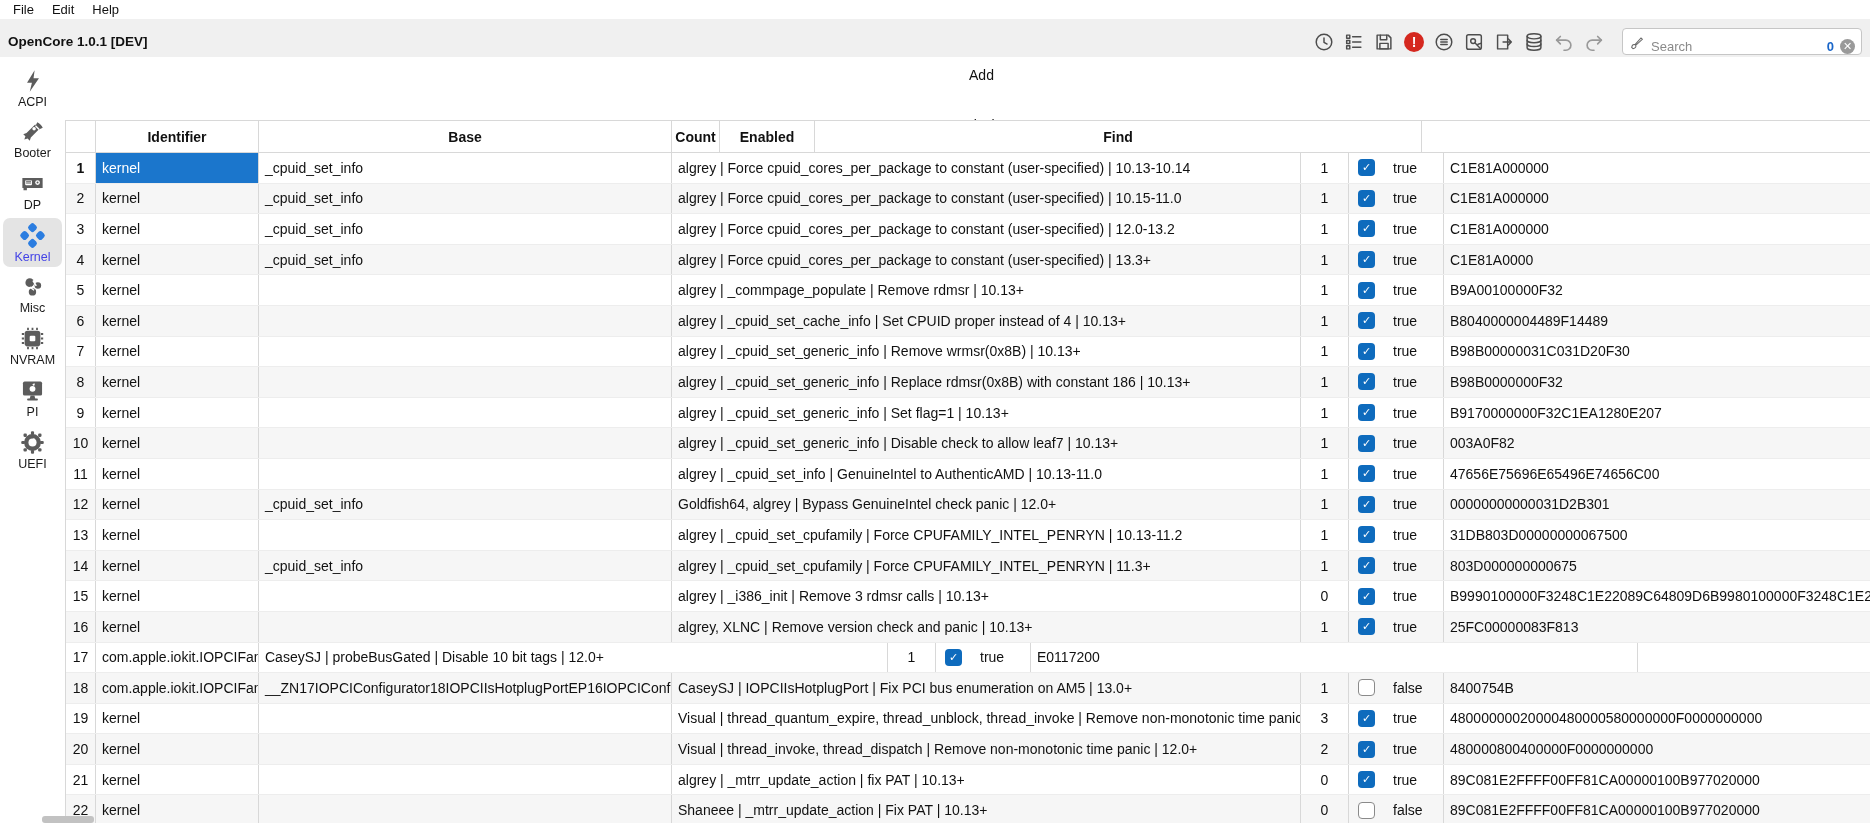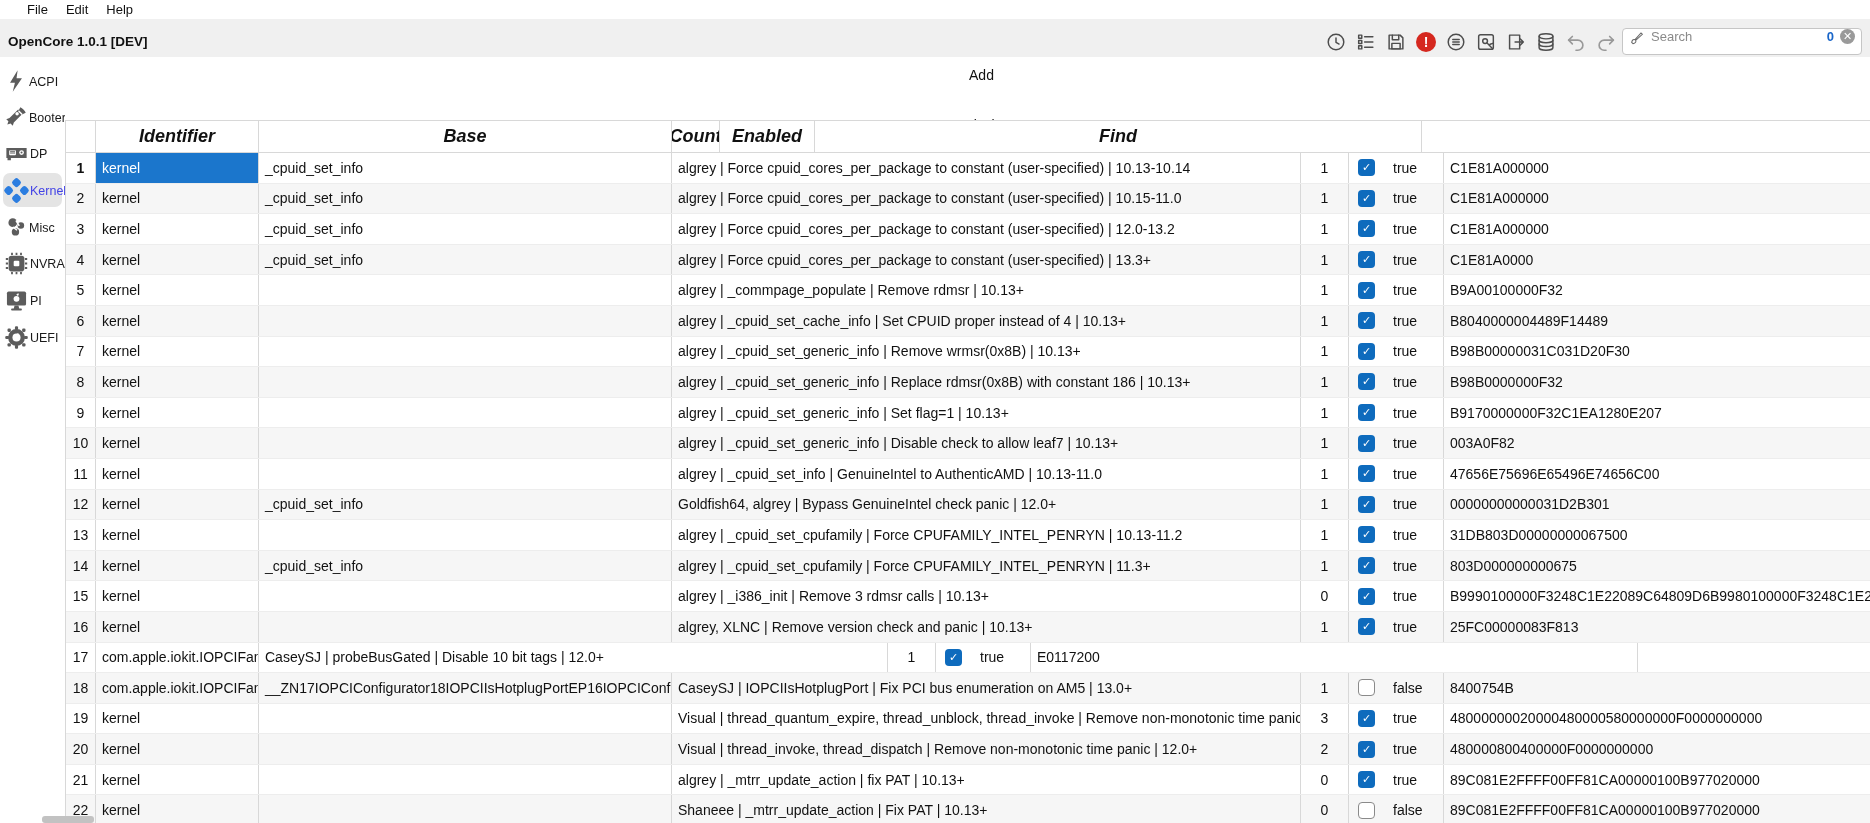--- a/index.html
+++ b/index.html
@@ -2,64 +2,64 @@
 <html><head>
 <meta charset="utf-8">
 <style>
   * { margin:0; padding:0; box-sizing:border-box; }
   html,body { width:1870px; height:823px; overflow:hidden; background:#fff;
               font-family:"Liberation Sans", sans-serif; color:#111; }
   .app { position:relative; width:1870px; height:823px; }
 
   
   .menu-bar { position:absolute; left:0; top:0; width:100%; height:19px; background:#fff;
-              display:flex; align-items:center; padding-left:18px; font-size:13px; }
+              display:flex; align-items:center; padding-left:4px; font-size:13px; }
   .menu-item { padding:1px 9px; cursor:default; }
 
   
   .title-bar { position:absolute; left:0; top:19px; width:100%; height:45px; background:#f0f0f0;
                display:flex; align-items:center; padding:0 8px; }
   .title-text { font-weight:bold; font-size:13.5px; }
   .title-spacer { flex:1; }
   .toolbar { display:flex; align-items:center; gap:6px; }
   .tool-btn { width:24px; height:24px; display:flex; align-items:center; justify-content:center; }
   .tool-btn svg { display:block; }
   .search-box { width:240px; height:27px; background:#fff; border:1px solid #c6c6c6; border-radius:4px;
-                display:flex; align-items:flex-start; padding:0 6px; margin-left:4px; }
+                display:flex; align-items:flex-end; padding:0 6px; margin-left:16px; }
   .search-placeholder { color:#8a8a8a; font-size:13px; flex:1; margin-left:6px; }
   .search-count { color:#1a66c9; font-size:13px; font-weight:bold; margin-right:6px; }
   .clear-btn { width:15px; height:15px; border-radius:50%; background:#9a9a9a; color:#fff;
                font-size:11px; line-height:15px; text-align:center; }
 
   
   .sidebar { position:absolute; left:0; top:57px; width:65px; height:766px; background:#fff;
              display:flex; flex-direction:column; align-items:center; padding-top:7px; }
   .side-item { width:59px; padding:4px 0 3px 0; margin-bottom:3px; border-radius:7px;
-               display:flex; flex-direction:row; align-items:center; cursor:default; }
+               display:flex; flex-direction:column; align-items:center; cursor:default; }
   .side-item.selected { background:#e4e4e4; }
   .side-item .icon svg { display:block; }
   .side-label { font-size:12.5px; color:#1a1a1a; margin-top:1px; }
   .side-item.selected .side-label { color:#4343e6; }
 
   
   .tab-bar { position:absolute; left:65px; top:57px; width:1805px; height:63px; background:#fff;
              display:flex; align-items:center; padding-left:28px; gap:14px;flex-direction:column; }
   .tab { padding:10px 18px; font-size:14px; border-radius:7px; color:#111; }
   .tab.selected { background:#e3e3e3; color:#2a5fe0; }
 
   
   .table { position:absolute; left:65px; top:120px; width:1805px; height:703px; overflow:hidden;
            border-top:1px solid #d8d8d8; border-left:1px solid #d8d8d8; font-size:14px; }
   .tr { display:flex; height:30.6px; border-bottom:1px solid #ededed; background:#fff; width:1990px; }
   .tr.alt { background:#f6f6f6; }
   .thead { display:flex; height:32px; border-bottom:1px solid #d8d8d8; background:#fff;
            font-weight:bold; width:1990px; }
   .td, .th { flex:none; display:flex; align-items:center; overflow:hidden; white-space:nowrap;
              border-right:1px solid #d8d8d8; padding:0 6px; }
-  .th { justify-content:center; font-size:18px;font-style:italic; }
+  .th { justify-content:center; font-size:14px; }
   .c-num      { width:30px;  justify-content:center; padding:0 2px; }
   .c-id       { width:163px; }
   .c-base     { width:413px; }
   .c-comment  { width:629px; }
   .c-count    { width:48px;  justify-content:center; }
   .c-enabled  { width:95px; }
   .c-find     { width:607px; }
   .td.c-num { border-right:1px solid #d8d8d8; color:#111; }
   .tr .c-num.current { font-weight:bold; }
   .cell-selected { background:#1b76cc; color:#fff; }

